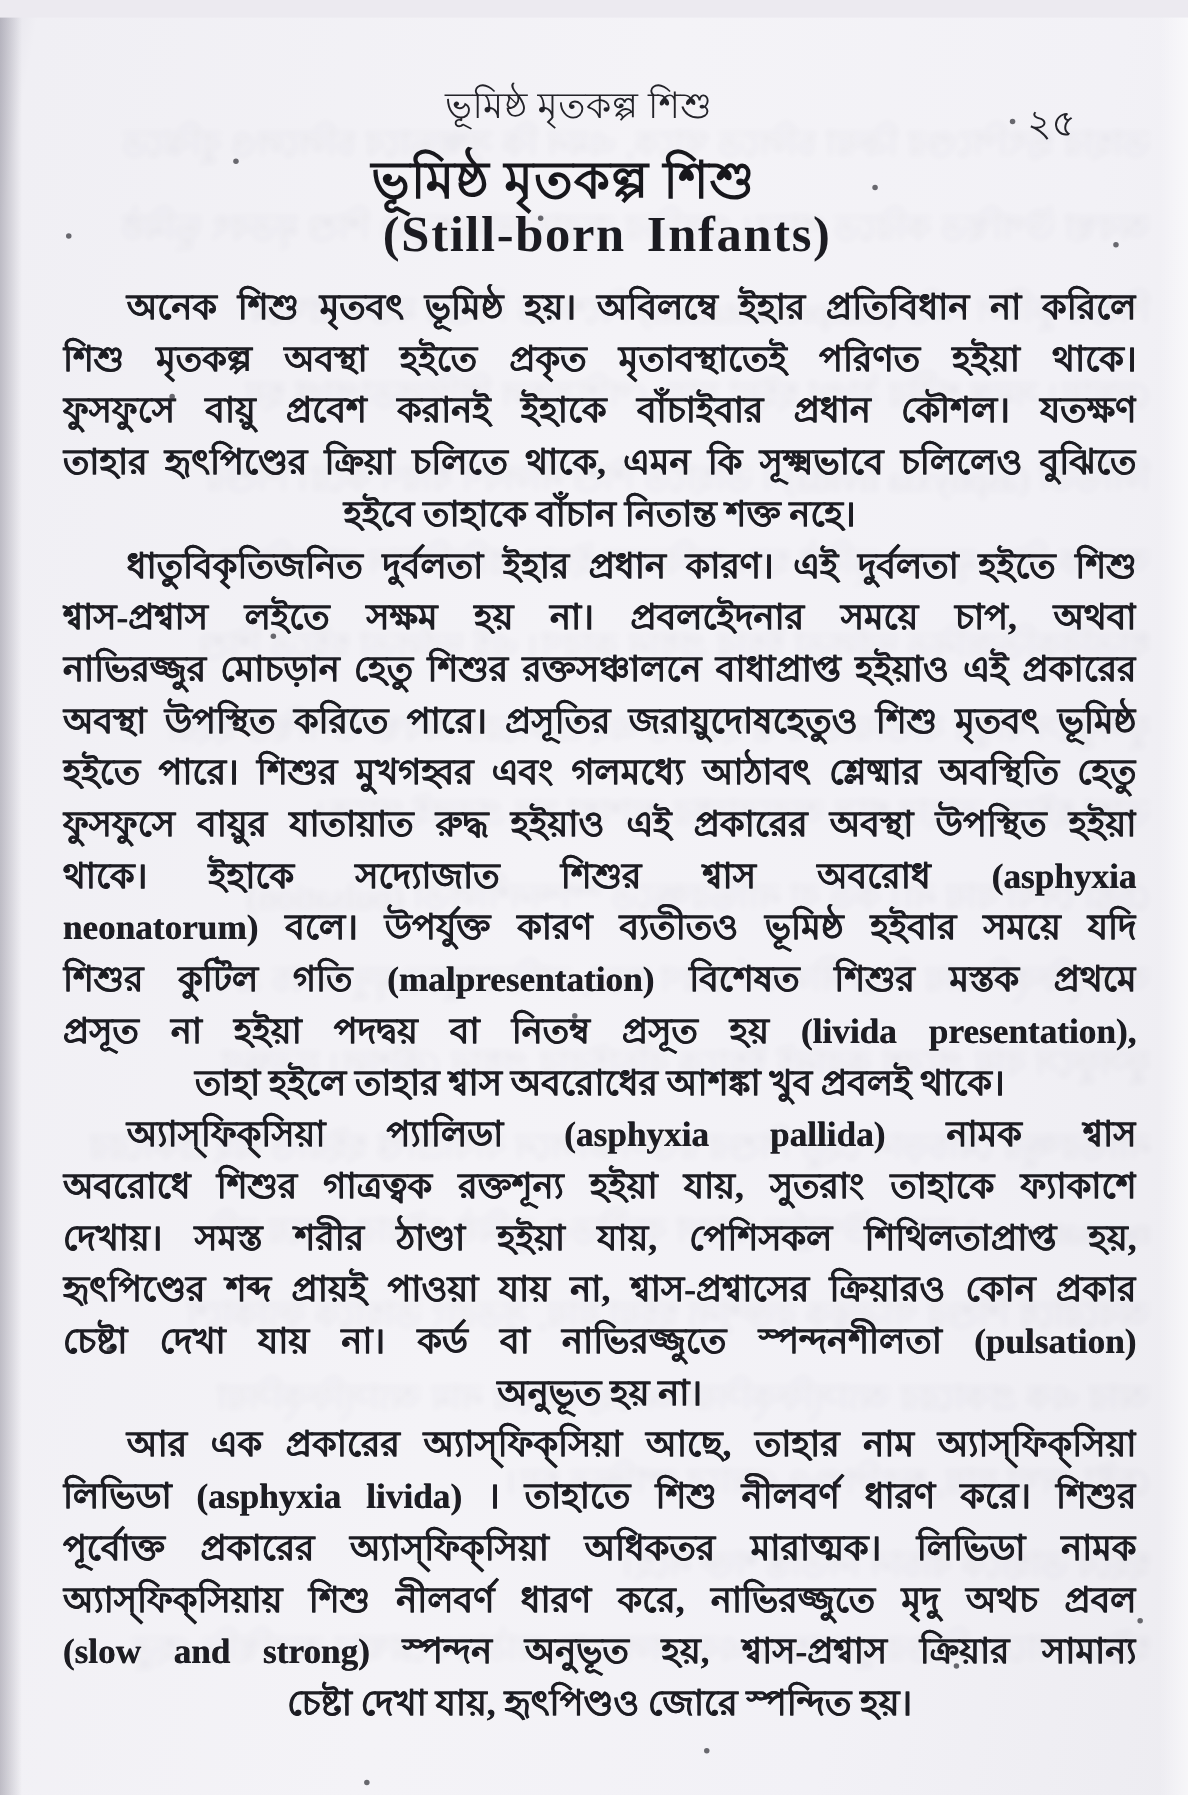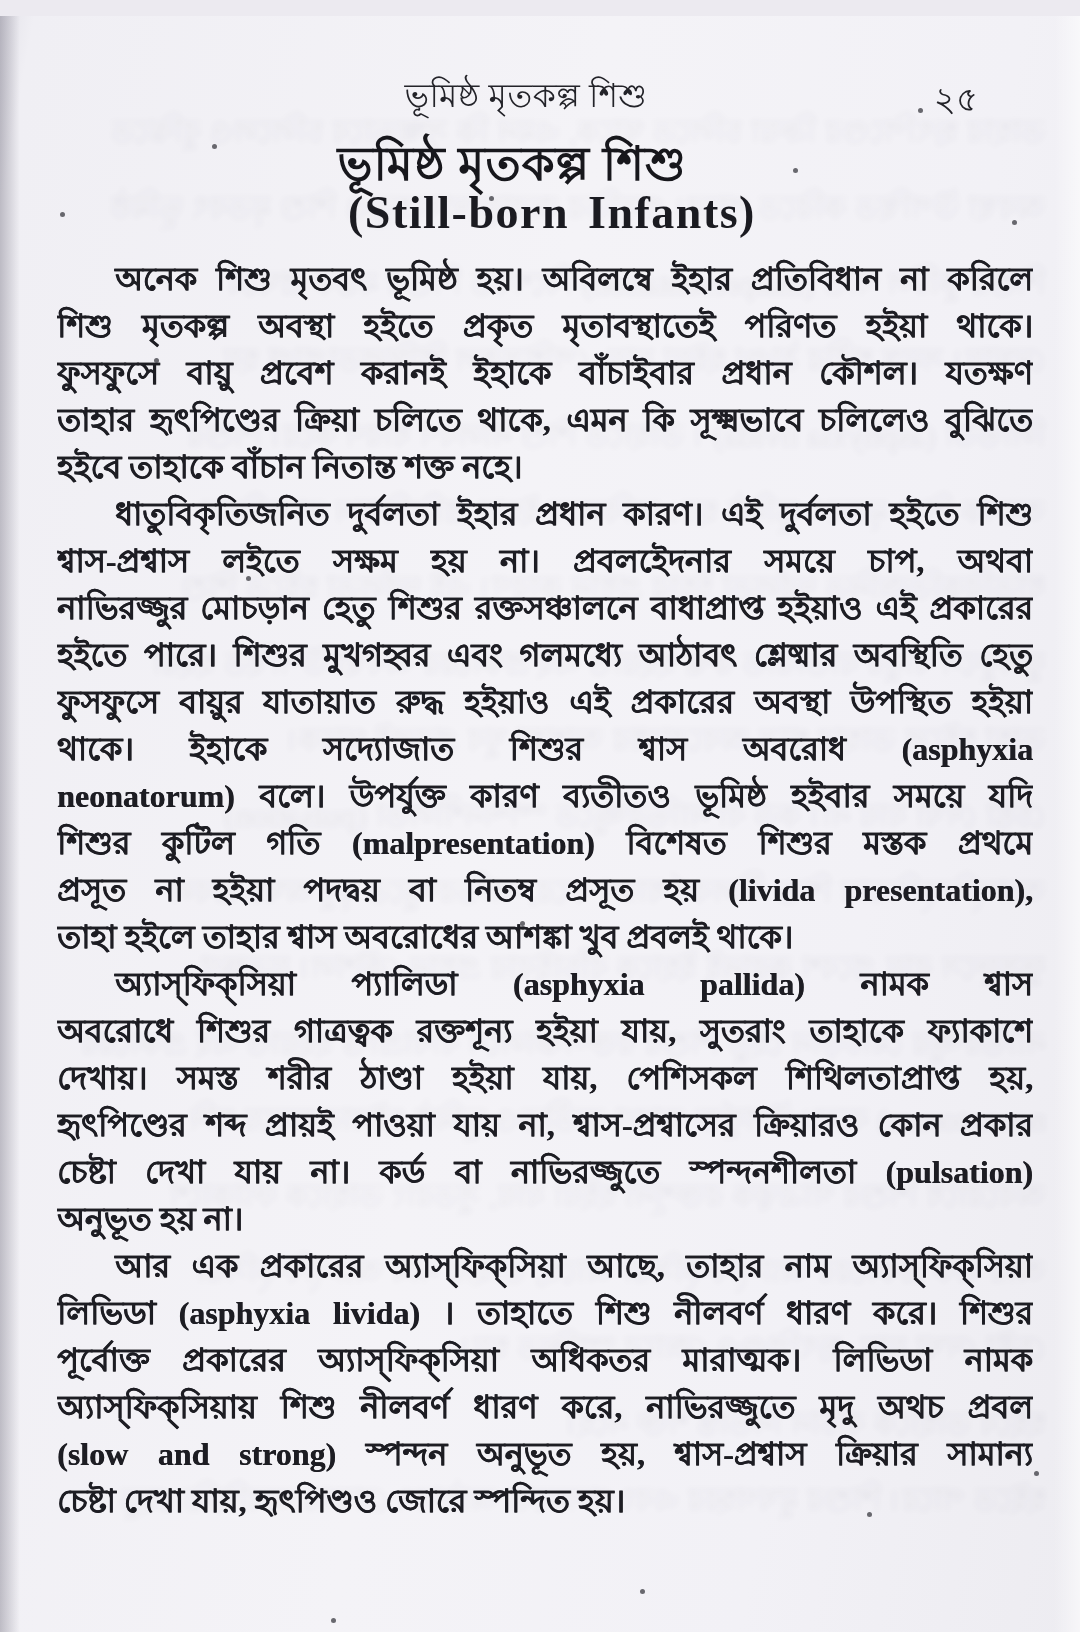--- a/index.html
+++ b/index.html
@@ -39,21 +39,21 @@
   .running-header{
     position:absolute;top:54px;left:40px;right:40px;height:44px;
     color:#232329;font-size:33px;
   }
   .running-title{
     position:absolute;left:0;right:0;text-align:center;
     transform:translateX(-14px);
     letter-spacing:.5px;
   }
   .page-number{
-    position:absolute;right:62px;top:3px;font-size:34px;color:#232329;
+    position:absolute;right:62px;top:16px;font-size:34px;color:#232329;
   }
   .chapter-title{
     position:absolute;top:112px;left:0;width:100%;margin:0;
     text-align:center;transform:translateX(-28px);
     font-size:47px;font-weight:bold;color:#17171c;
     letter-spacing:1px;
   }
   .chapter-subtitle{
     position:absolute;top:170px;left:0;width:100%;margin:0;
     text-align:center;transform:translateX(12px);
@@ -66,21 +66,21 @@
     font-size:32px;color:#1d1d23;
     text-shadow:0.4px 0 0 currentColor;
     font-weight:bold;
   }
   .line{
     height:47px;line-height:46px;overflow:hidden;
     text-align:justify;text-justify:inter-word;
   }
   .line::after{content:"";display:inline-block;width:100%;height:0;}
   .line.indent{text-indent:58px;}
-  .line.last{text-align:left;}
+  .line.last{text-align:center;}
   .line.last::after{content:none;}
   .speck{
     position:absolute;width:5px;height:5px;border-radius:50%;
     background:#3a3a40;opacity:.75;pointer-events:none;
   }
 </style>
 </head>
 <body>
 
 <div class="page">
@@ -118,20 +118,21 @@
 
   <div class="body-text" id="body-text">
       <div class="line indent">অনেক শিশু মৃতবৎ ভূমিষ্ঠ হয়। অবিলম্বে ইহার প্রতিবিধান না করিলে</div>
       <div class="line">শিশু মৃতকল্প অবস্থা হইতে প্রকৃত মৃতাবস্থাতেই পরিণত হইয়া থাকে।</div>
       <div class="line">ফুসফুসে বায়ু প্রবেশ করানই ইহাকে বাঁচাইবার প্রধান কৌশল। যতক্ষণ</div>
       <div class="line">তাহার হৃৎপিণ্ডের ক্রিয়া চলিতে থাকে, এমন কি সূক্ষ্মভাবে চলিলেও বুঝিতে</div>
       <div class="line last">হইবে তাহাকে বাঁচান নিতান্ত শক্ত নহে।</div>
       <div class="line indent">ধাতুবিকৃতিজনিত দুর্বলতা ইহার প্রধান কারণ। এই দুর্বলতা হইতে শিশু</div>
       <div class="line">শ্বাস-প্রশ্বাস লইতে সক্ষম হয় না। প্রবলইেদনার সময়ে চাপ, অথবা</div>
       <div class="line">নাভিরজ্জুর মোচড়ান হেতু শিশুর রক্তসঞ্চালনে বাধাপ্রাপ্ত হইয়াও এই প্রকারের</div>
+      <div class="line">অবস্থা উপস্থিত করিতে পারে। প্রসূতির জরায়ুদোষহেতুও শিশু মৃতবৎ ভূমিষ্ঠ</div>
       <div class="line">হইতে পারে। শিশুর মুখগহ্বর এবং গলমধ্যে আঠাবৎ শ্লেষ্মার অবস্থিতি হেতু</div>
       <div class="line">ফুসফুসে বায়ুর যাতায়াত রুদ্ধ হইয়াও এই প্রকারের অবস্থা উপস্থিত হইয়া</div>
       <div class="line">থাকে। ইহাকে সদ্যোজাত শিশুর শ্বাস অবরোধ (asphyxia</div>
       <div class="line">neonatorum) বলে। উপর্যুক্ত কারণ ব্যতীতও ভূমিষ্ঠ হইবার সময়ে যদি</div>
       <div class="line">শিশুর কুটিল গতি (malpresentation) বিশেষত শিশুর মস্তক প্রথমে</div>
       <div class="line">প্রসূত না হইয়া পদদ্বয় বা নিতম্ব প্রসূত হয় (livida presentation),</div>
       <div class="line last">তাহা হইলে তাহার শ্বাস অবরোধের আশঙ্কা খুব প্রবলই থাকে।</div>
       <div class="line indent">অ্যাস্‌ফিক্‌সিয়া প্যালিডা (asphyxia pallida) নামক শ্বাস</div>
       <div class="line">অবরোধে শিশুর গাত্রত্বক রক্তশূন্য হইয়া যায়, সুতরাং তাহাকে ফ্যাকাশে</div>
       <div class="line">দেখায়। সমস্ত শরীর ঠাণ্ডা হইয়া যায়, পেশিসকল শিথিলতাপ্রাপ্ত হয়,</div>

